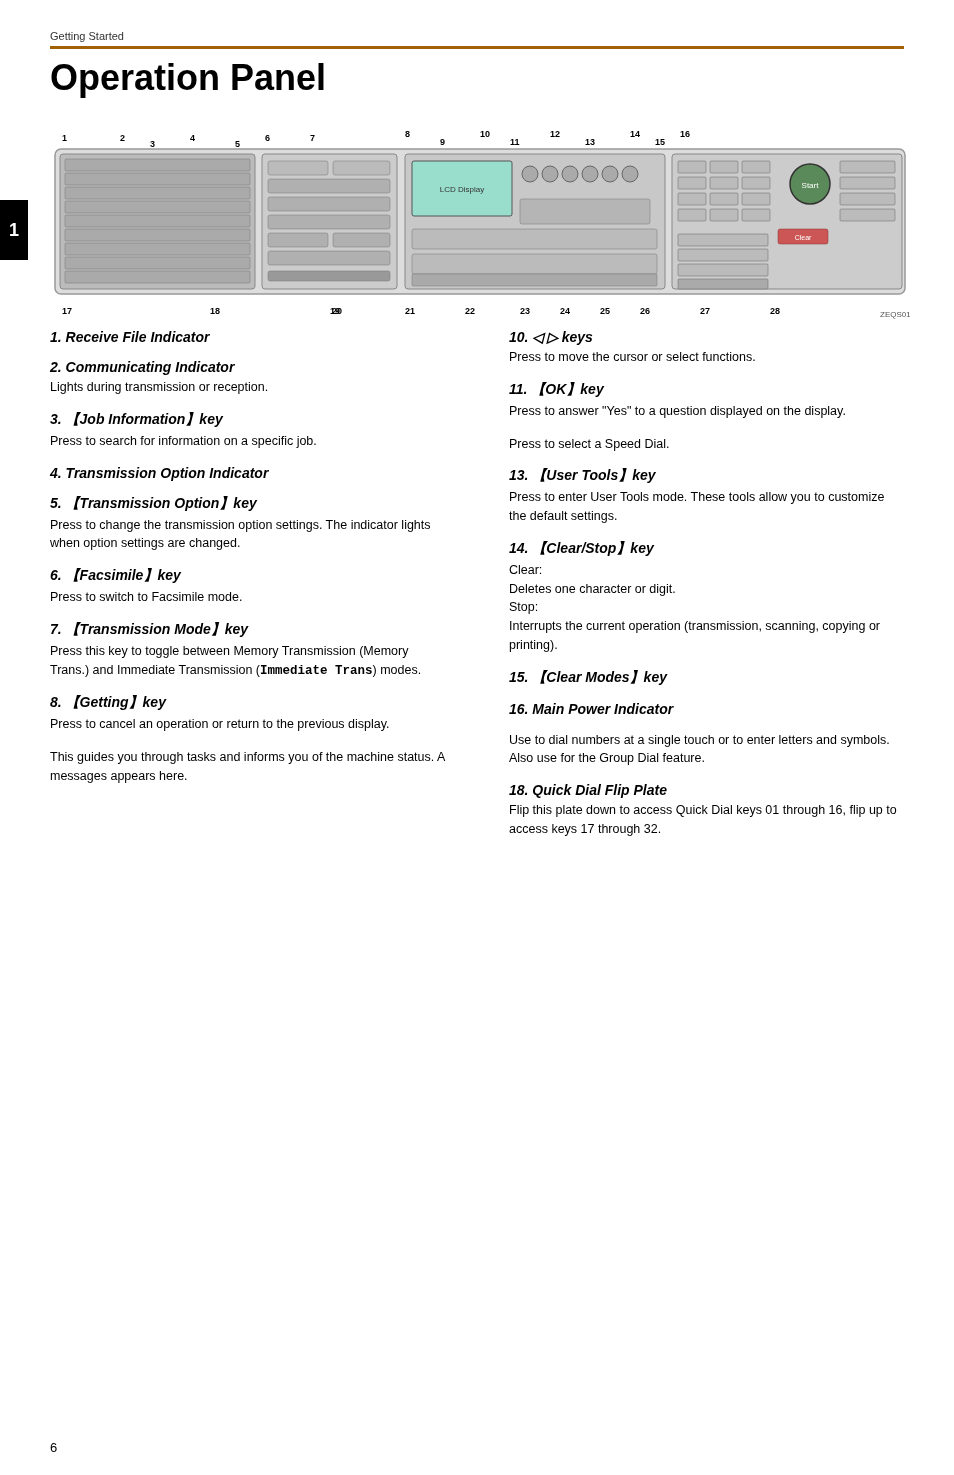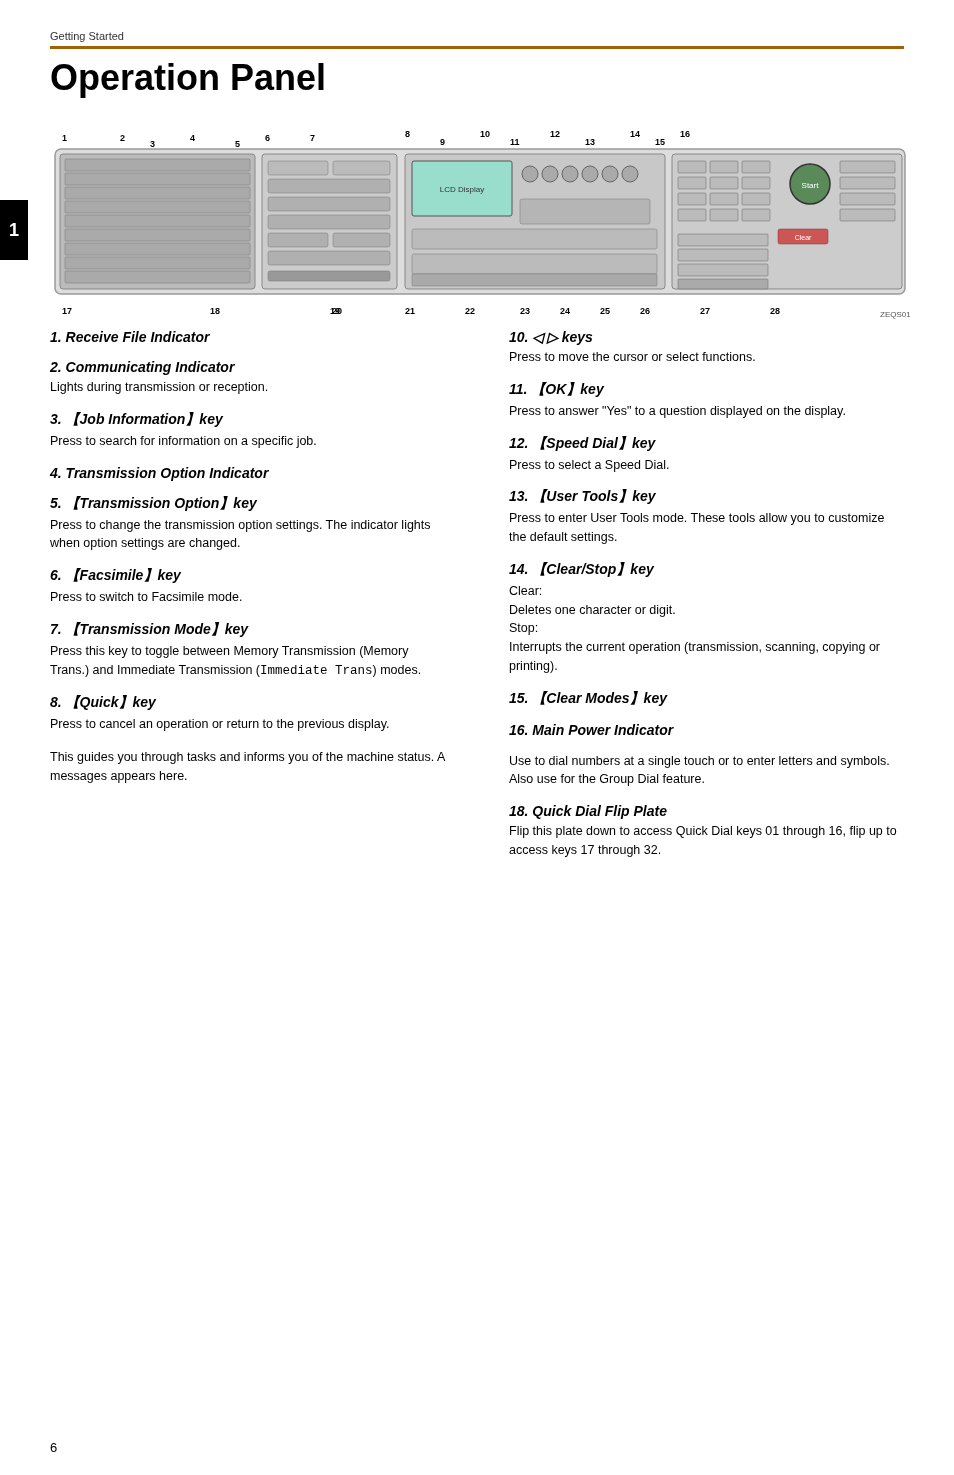--- a/index.html
+++ b/index.html
@@ -68,21 +68,21 @@
     .item-text {
       font-size: 12.5px;
       line-height: 1.5;
     }
     .item-text b {
       font-weight: normal;
       margin-top: 32px;
     }
     .item-text .mono {
       font-family: 'Courier New', monospace;
-      font-weight: normal;
+      font-weight: bold;
     }
     .page-number {
       position: absolute;
       bottom: 20px;
       left: 50px;
       font-size: 13px;
     }
   </style>
 </head>
 <body>
@@ -256,21 +256,21 @@
         <div class="item-heading">
           <span>7</span><span>.&nbsp;</span><span>【Transmission Mode】key</span>
         </div>
         <div class="item-text">
           Press this key to toggle between Memory Transmission (<b>Memory Trans.</b>) and Im­mediate Transmission (<span class="mono">Immediate Trans</span>) modes.
         </div>
       </div>
 
       <div class="item-block">
         <div class="item-heading">
-          <span>8</span><span>.&nbsp;</span><span>【Quick】key</span>
+          <span>8</span><span>.&nbsp;</span><span>【Getting】key</span>
         </div>
         <div class="item-text">Press to cancel an operation or return to the previous display.</div>
       </div>
 
       <div class="item-block">
         <div class="item-text">This guides you through tasks and informs you of the machine status. A messages appears here.</div>
       </div>
 
     </div>
 
@@ -284,23 +284,20 @@
       </div>
 
       <div class="item-block">
         <div class="item-heading">
           <span>11</span><span>.&nbsp;</span><span>【OK】key</span>
         </div>
         <div class="item-text">Press to answer "Yes" to a question displayed on the display.</div>
       </div>
 
       <div class="item-block">
-        <div class="item-heading">
-          <span>12</span><span>.&nbsp;</span><span>【Speed Dial】key</span>
-        </div>
         <div class="item-text">Press to select a Speed Dial.</div>
       </div>
 
       <div class="item-block">
         <div class="item-heading">
           <span>13</span><span>.&nbsp;</span><span>【User Tools】key</span>
         </div>
         <div class="item-text">Press to enter User Tools mode. These tools allow you to customize the default settings.</div>
       </div>
 

